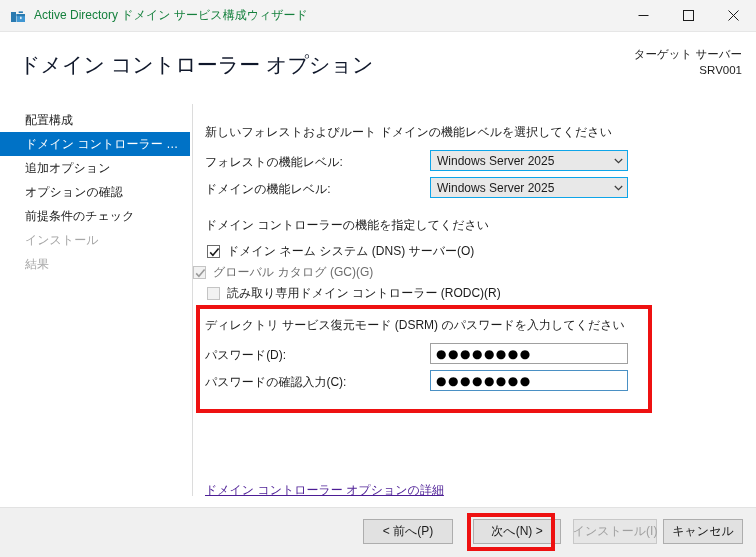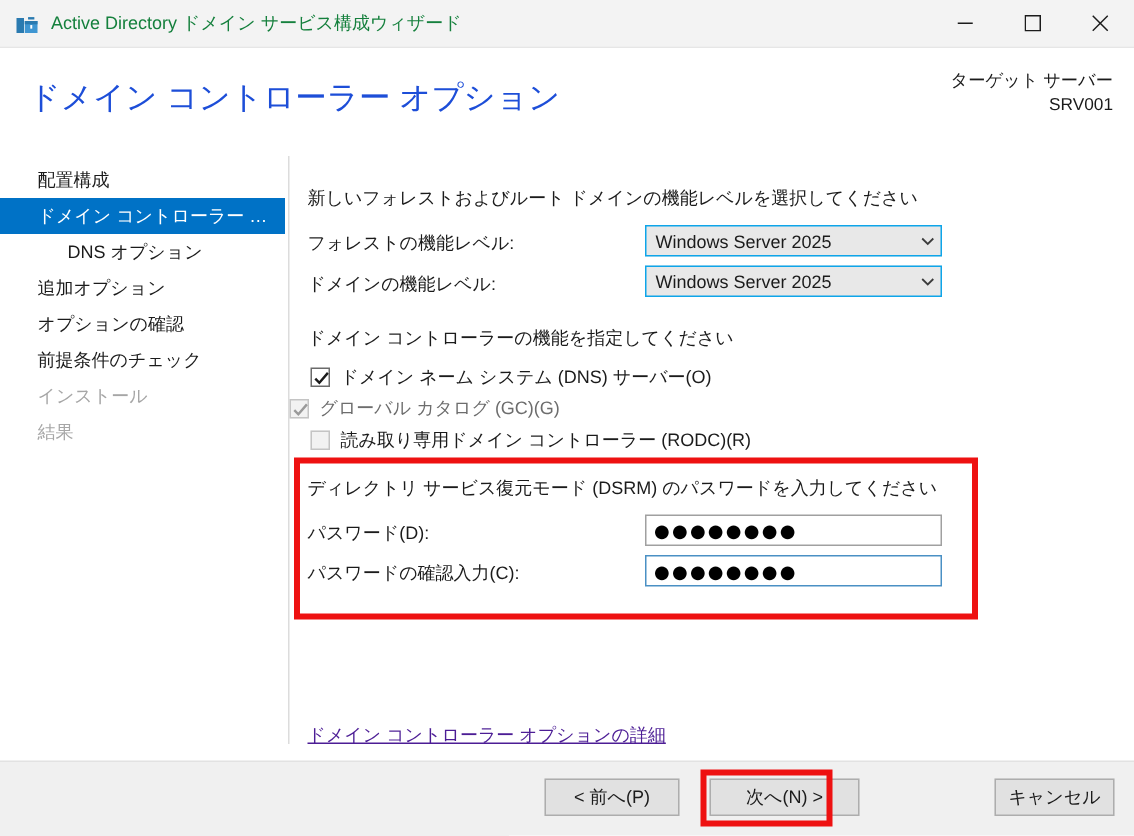--- a/index.html
+++ b/index.html
@@ -63,21 +63,21 @@
   .header {
     position: absolute;
     left: 0; top: 32px;
     width: 756px; height: 68px;
     background: #ffffff;
   }
   .page-title {
     position: absolute;
     left: 19px; top: 19px;
     font-size: 21px;
-    color: #1d4ed8;
+    color: #0f172a;
     white-space: nowrap;
   }
   .target-server {
     position: absolute;
     right: 14px; top: 14px;
     text-align: right;
     line-height: 16px;
     font-size: 11.5px;
     color: #1b1b1b;
   }
@@ -305,21 +305,20 @@
     <span class="ts-value">SRV001</span>
   </div>
 </div>
 
 <div class="content">
 
   <div class="sidebar">
     <div class="nav-list">
       <div class="nav-item">配置構成</div>
       <div class="nav-item selected">ドメイン コントローラー オプシ...</div>
-      <div class="nav-item indent">DNS オプション</div>
       <div class="nav-item">追加オプション</div>
       <div class="nav-item">オプションの確認</div>
       <div class="nav-item">前提条件のチェック</div>
       <div class="nav-item disabled">インストール</div>
       <div class="nav-item disabled">結果</div>
     </div>
     <div class="sidebar-divider"></div>
   </div>
 
   <div class="main">
@@ -385,17 +384,18 @@
 
     <div class="detail-link" style="left:12px; top:382px;">ドメイン コントローラー オプションの詳細</div>
   </div>
 </div>
 
 <div class="redbox" style="left:196px; top:305px; width:456px; height:108px;"></div>
 
 <div class="footer-sep"></div>
 <div class="footer">
   <div class="btn" style="left:363px; top:11px; width:90px;text-align:center;">&lt; 前へ(P)</div>
-  <div class="btn" style="left:473px; top:11px; width:100px;">次へ(N) &gt;</div>
+  <div class="btn" style="left:473px; top:11px; width:88px;">次へ(N) &gt;</div>
+  <div class="btn disabled" style="left:573px; top:11px; width:84px;">インストール(I)</div>
   <div class="btn" style="left:663px; top:11px; width:80px;">キャンセル</div>
 </div>
 
 <div class="redbox" style="left:467px; top:513px; width:88px; height:38px;"></div>
 
 </body></html>

